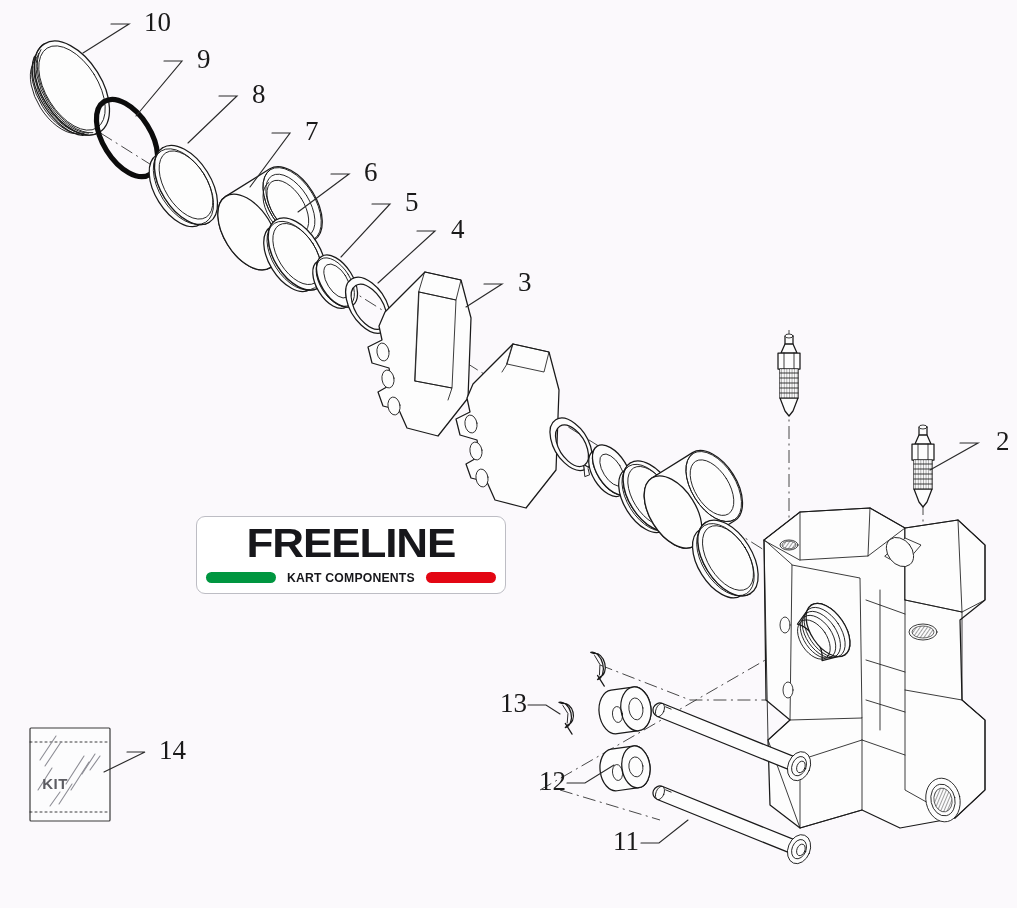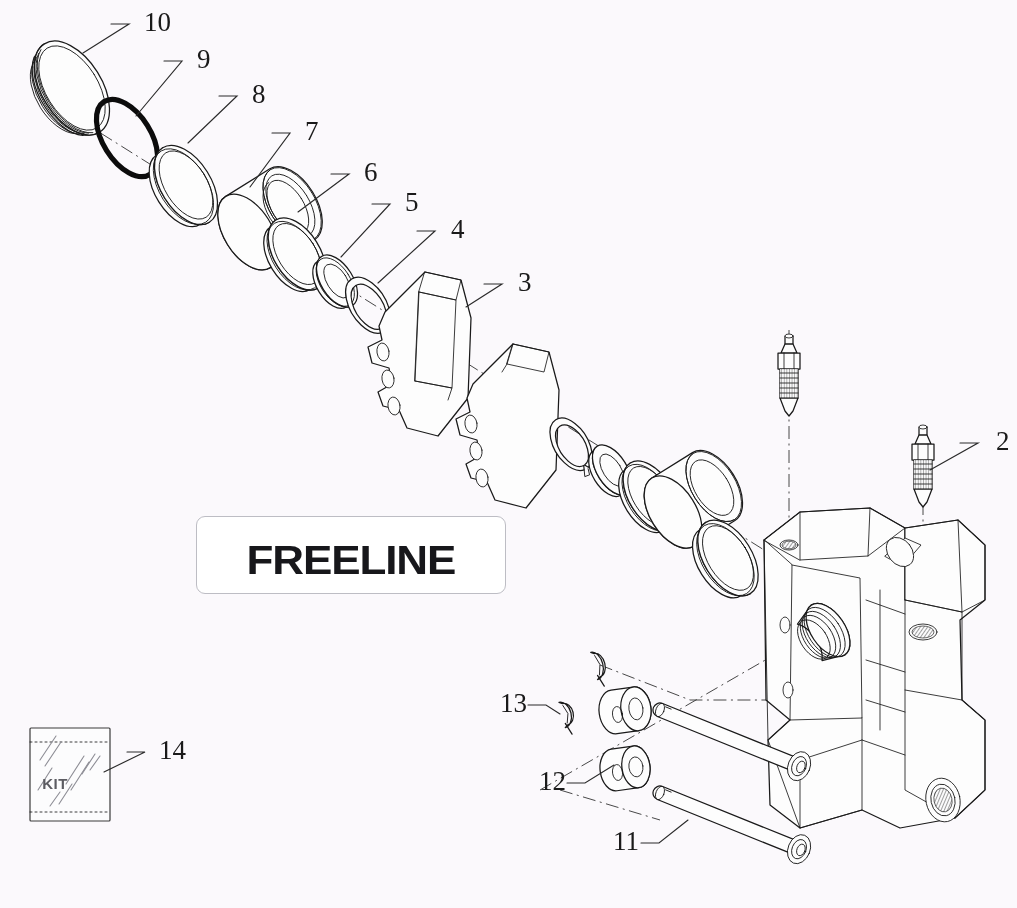--- a/index.html
+++ b/index.html
@@ -43,21 +43,21 @@
     top: 516px;
     width: 310px;
     height: 78px;
     background: #ffffff;
     border: 1.5px solid #bdbdc4;
     border-radius: 9px;
     box-sizing: border-box;
     display: flex;
     flex-direction: column;
     align-items: center;
-    justify-content: flex-end;
+    justify-content: center;
     padding: 4px 9px 6px 9px;
   }
   #brand-wordmark {
     font-family: "Liberation Sans", sans-serif;
     font-weight: bold;
     font-size: 40px;
     line-height: 1;
     letter-spacing: -1px;
     color: #17171b;
     transform: scaleX(1.10) scaleY(1.02);
@@ -455,15 +455,20 @@
       <text class="callout-num" x="613" y="850">11</text>
       <text class="callout-num" x="539" y="790">12</text>
       <text class="callout-num" x="500" y="712">13</text>
       <text class="callout-num" x="159" y="759">14</text>
     </g>
 
   </svg>
 
   <div id="brand-logo">
     <div id="brand-wordmark">FREELINE</div>
+    <div id="brand-strip">
+      <span class="brand-bar" style="background:#009640"></span>
+      <span id="brand-tagline">KART COMPONENTS</span>
+      <span class="brand-bar" style="background:#e30613"></span>
+    </div>
   </div>
 
 </div>
 
 </body></html>

